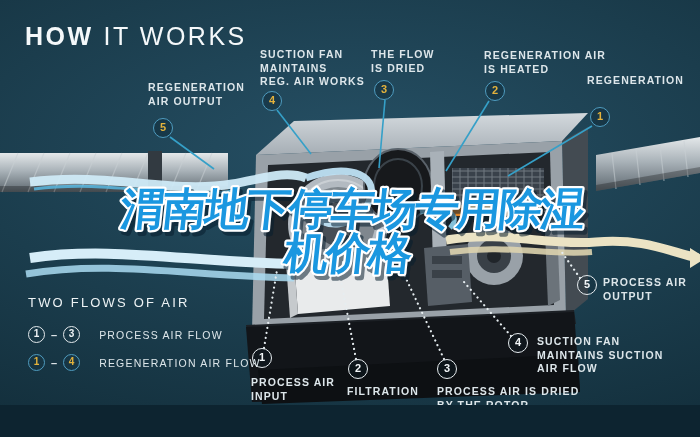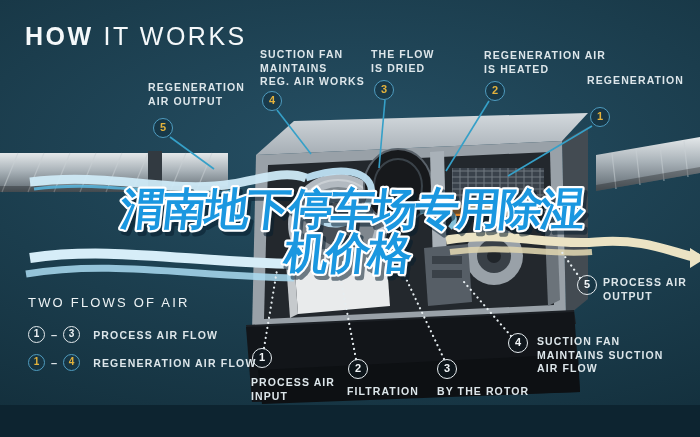--- a/index.html
+++ b/index.html
@@ -26,21 +26,21 @@
   .badge.regen{border:1.8px solid #4f9cc0;color:#e3b23c;background:rgba(10,32,44,.35);}
   .badge.proc{border:1.8px solid #e6ecef;color:#f2f6f8;background:rgba(10,32,44,.25);}
 
   
   .legend-head{position:absolute;left:28px;top:295px;color:#eef3f5;font-weight:400;font-size:13px;letter-spacing:2.2px;white-space:nowrap;}
   .legend-row{position:absolute;display:flex;align-items:center;}
   .lg-circle{width:17px;height:17px;border-radius:50%;box-sizing:border-box;text-align:center;font-weight:700;font-size:10px;line-height:14.5px;flex:0 0 auto;}
   .lg-circle.proc{border:1.6px solid #e3e9ec;color:#eef3f5;}
   .lg-circle.regen{border:1.6px solid #4f9cc0;color:#e3b23c;}
   .lg-dash{color:#e3e9ec;font-weight:700;margin:0 6px;font-size:11px;}
-  .lg-label{color:#dde6ea;font-weight:700;font-size:10.5px;letter-spacing:1.2px;margin-left:13px;white-space:nowrap;}
+  .lg-label{color:#dde6ea;font-weight:400;font-size:10.5px;letter-spacing:1.2px;margin-left:19px;white-space:nowrap;}
 
   
   .cn{font-family:sans-serif;font-weight:bold;fill:#1a97e0;stroke:#ffffff;stroke-width:4.5px;
       paint-order:stroke fill;stroke-linejoin:round;letter-spacing:-2px;}
   .cn-svg{filter:drop-shadow(3px 4px 0 rgba(8,30,45,.55));}
 </style>
 </head>
 <body>
 
 <div id="stage">
@@ -229,20 +229,21 @@
   <div>
     <div class="badge proc" style="left:348px;top:359px">2</div>
     <div class="lbl" style="left:347px;top:385px">
       <div>FILTRATION</div>
     </div>
   </div>
 
   <div>
     <div class="badge proc" style="left:437px;top:359px">3</div>
     <div class="lbl" style="left:437px;top:385px">
+      <div>PROCESS AIR IS DRIED</div>
       <div>BY THE ROTOR</div>
     </div>
   </div>
 
   <div>
     <div class="badge proc" style="left:508px;top:333px">4</div>
     <div class="lbl" style="left:537px;top:335px">
       <div>SUCTION FAN</div>
       <div>MAINTAINS SUCTION</div>
       <div>AIR FLOW</div>

